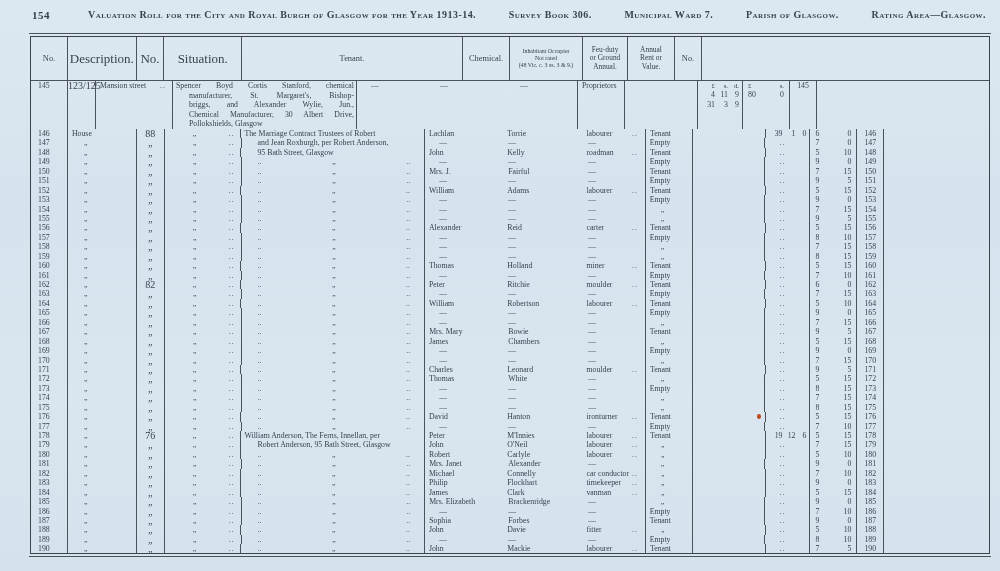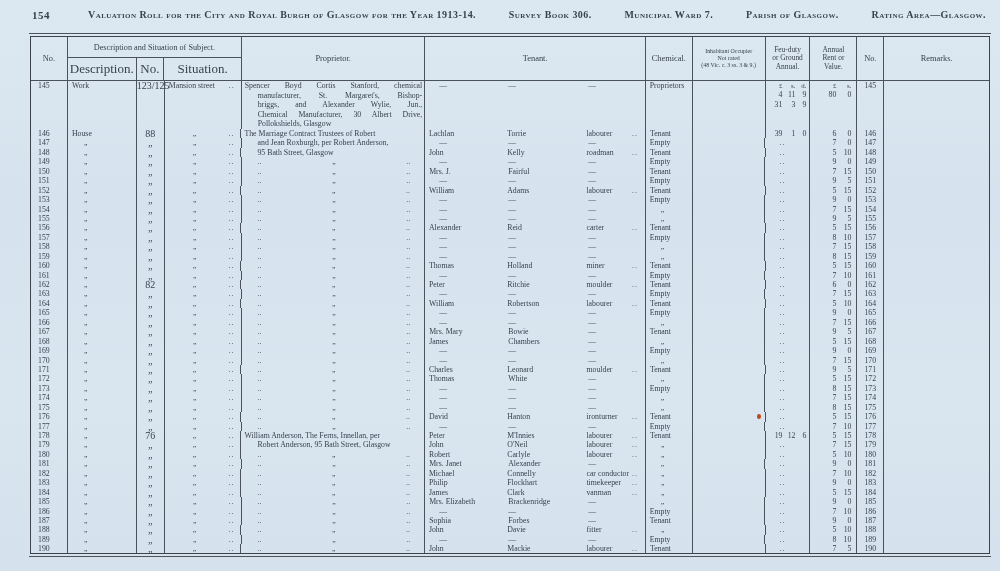--- a/index.html
+++ b/index.html
@@ -56,21 +56,21 @@
   .pj{text-align:justify; text-align-last:justify; padding-right:2px; display:block}
   .pdit{display:flex; justify-content:space-between; padding:0 14px 0 13px}
   .t1{width:83px; padding-left:4px} .t1.dsh{padding-left:14px}
   .t2{width:80px} .t3{width:46px}
   .tdots{flex:1; text-align:right; padding-right:7px; letter-spacing:1px}
   .fdots{text-align:center; padding-right:10px; letter-spacing:1px}
   .fline{display:flex; justify-content:flex-end; padding-right:3px}
   .f1{width:15px; text-align:right} .f2{width:13px; text-align:right} .f3{width:11px; text-align:right}
   .unit span{font-size:6.8px}
   .rline{display:flex; padding-left:5px}
-  .r1{width:21px; text-align:right} .r2{width:15px; text-align:right}
+  .r1{width:21px; } .r2{width:15px; text-align:right}
   .omark{position:absolute; right:4px; top:2.2px; width:4px; height:4.5px; border-radius:50%; background:var(--mark, #bb4a1e)}
 </style>
 </head>
 <body>
 
 <div id="page" style="--ink: #39424f; --line: #4b525b; --line2: #3c434c; --mark: #bb4a1e;">
   <div id="pageno">154</div>
   <div id="titlebar">
     <span>Valuation Roll for the City and Royal Burgh of Glasgow for the Year 1913-14.</span>
     <span>Survey Book 306.</span>
@@ -78,52 +78,48 @@
     <span>Parish of Glasgow.</span>
     <span>Rating Area—Glasgow.</span>
   </div>
 
   <div id="table">
     <div id="thead">
       <div class="hc w-no1">
           <span>No.</span>
         </div>
       <div class="hgroup">
-        <div class="top">Description and Situation of Subject.</div>
         <div class="bottom">
           <div class="b-desc">Description.</div>
           <div class="b-no">No.</div>
           <div class="b-sit">Situation.</div>
         </div>
       </div>
-      <div class="hc w-prop">Proprietor.</div>
       <div class="hc w-ten">Tenant.</div>
       <div class="hc w-occ">Chemical.</div>
       <div class="hc w-inh small">
         <span>Inhabitant Occupier</span>
         <span>Not rated</span>
         <span>(48 Vic. c. 3 ss. 3 &amp; 9.)</span>
       </div>
       <div class="hc w-feu med">
         <span>Feu-duty</span>
         <span>or Ground</span>
         <span>Annual.</span>
       </div>
       <div class="hc w-rent med">
         <span>Annual</span>
         <span>Rent or</span>
         <span>Value.</span>
       </div>
       <div class="hc w-no2">No.</div>
-      <div class="hc w-rem">Remarks.</div>
     </div>
     <div id="rows">
         <div class="row" style="height: 48px;">
           <div class="c cno1">145</div>
-          <div class="c cdesc"><span>Work</span></div>
           <div class="c chno"><span>123/125</span></div>
           <div class="c csit"><span class="sitv">Mansion street</span><span class="sitdots">..</span></div>
           <div class="c cprop">
             <div class="pline pj">Spencer Boyd Cortis Stanford, chemical</div>
             <div class="pline ind pj">manufacturer, St. Margaret's, Bishop-</div>
             <div class="pline ind pj">briggs, and Alexander Wylie, Jun.,</div>
             <div class="pline ind pj">Chemical Manufacturer, 30 Albert Drive,</div>
             <div class="pline ind">Pollokshields, Glasgow</div>
           </div>
           <div class="c cten">

